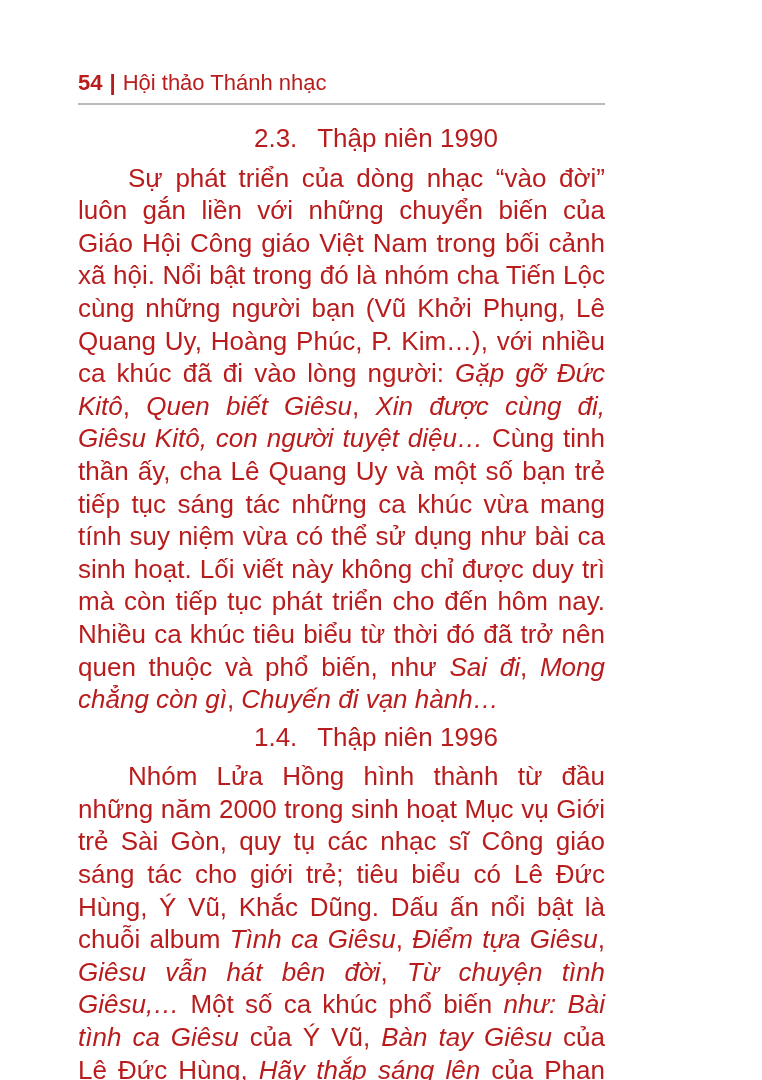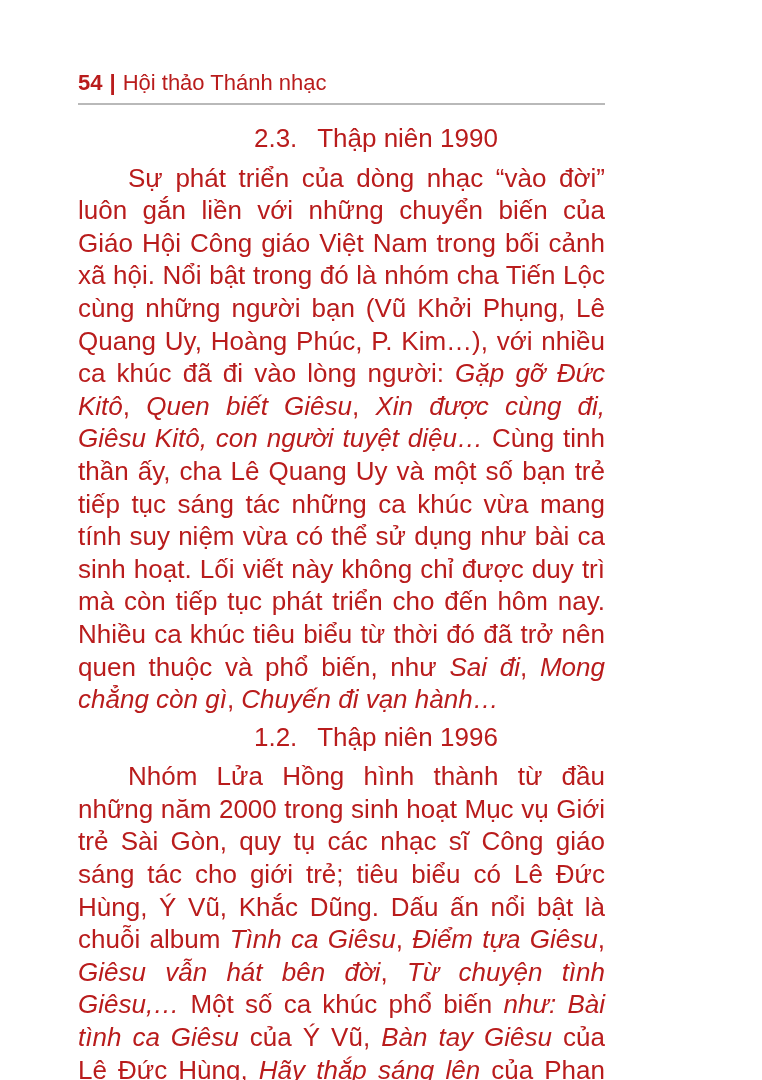--- a/index.html
+++ b/index.html
@@ -67,16 +67,16 @@
 <body>
 
 <div class="page">
   <div class="running-header">
     <span class="page-num">54</span><span class="sep">|</span><span class="header-title">Hội thảo Thánh nhạc</span>
   </div>
   <hr class="header-rule">
   <main class="page-body">
       <h2 class="section-heading"><span class="heading-number">2.3.</span><span class="heading-label">Thập niên 1990</span></h2>
       <p class="body-paragraph indented"><span class="">Sự phát triển của dòng nhạc “vào đời” luôn gắn liền với những chuyển biến của Giáo Hội Công giáo Việt Nam trong bối cảnh xã hội. Nổi bật trong đó là nhóm cha Tiến Lộc cùng những người bạn (Vũ Khởi Phụng, Lê Quang Uy, Hoàng Phúc, P. Kim…), với nhiều ca khúc đã đi vào lòng người: </span><span class="italic">Gặp gỡ Đức Kitô</span><span class="">, </span><span class="italic">Quen biết Giêsu</span><span class="">, </span><span class="italic">Xin được cùng đi, Giêsu Kitô, con người tuyệt diệu…</span><span class=""> Cùng tinh thần ấy, cha Lê Quang Uy và một số bạn trẻ tiếp tục sáng tác những ca khúc vừa mang tính suy niệm vừa có thể sử dụng như bài ca sinh hoạt. Lối viết này không chỉ được duy trì mà còn tiếp tục phát triển cho đến hôm nay. Nhiều ca khúc tiêu biểu từ thời đó đã trở nên quen thuộc và phổ biến, như </span><span class="italic">Sai đi</span><span class="">, </span><span class="italic">Mong chẳng còn gì</span><span class="">, </span><span class="italic">Chuyến đi vạn hành…</span></p>
-      <h2 class="section-heading"><span class="heading-number">1.2.</span><span class="heading-label">Thập niên 1996</span></h2>
+      <h2 class="section-heading"><span class="heading-number">1.4.</span><span class="heading-label">Thập niên 1996</span></h2>
       <p class="body-paragraph indented"><span class="">Nhóm Lửa Hồng hình thành từ đầu những năm 2000 trong sinh hoạt Mục vụ Giới trẻ Sài Gòn, quy tụ các nhạc sĩ Công giáo sáng tác cho giới trẻ; tiêu biểu có Lê Đức Hùng, Ý Vũ, Khắc Dũng. Dấu ấn nổi bật là chuỗi album </span><span class="italic">Tình ca Giêsu</span><span class="">, </span><span class="italic">Điểm tựa Giêsu</span><span class="">, </span><span class="italic">Giêsu vẫn hát bên đời</span><span class="">, </span><span class="italic">Từ chuyện tình Giêsu,…</span><span class=""> Một số ca khúc phổ biến </span><span class="italic">như: Bài tình ca Giêsu</span><span class=""> của Ý Vũ, </span><span class="italic">Bàn tay Giêsu</span><span class=""> của Lê Đức Hùng, </span><span class="italic">Hãy thắp sáng lên</span><span class=""> của Phan Ngọc Hiến…</span></p>
     </main>
 </div>
 
 </body></html>

